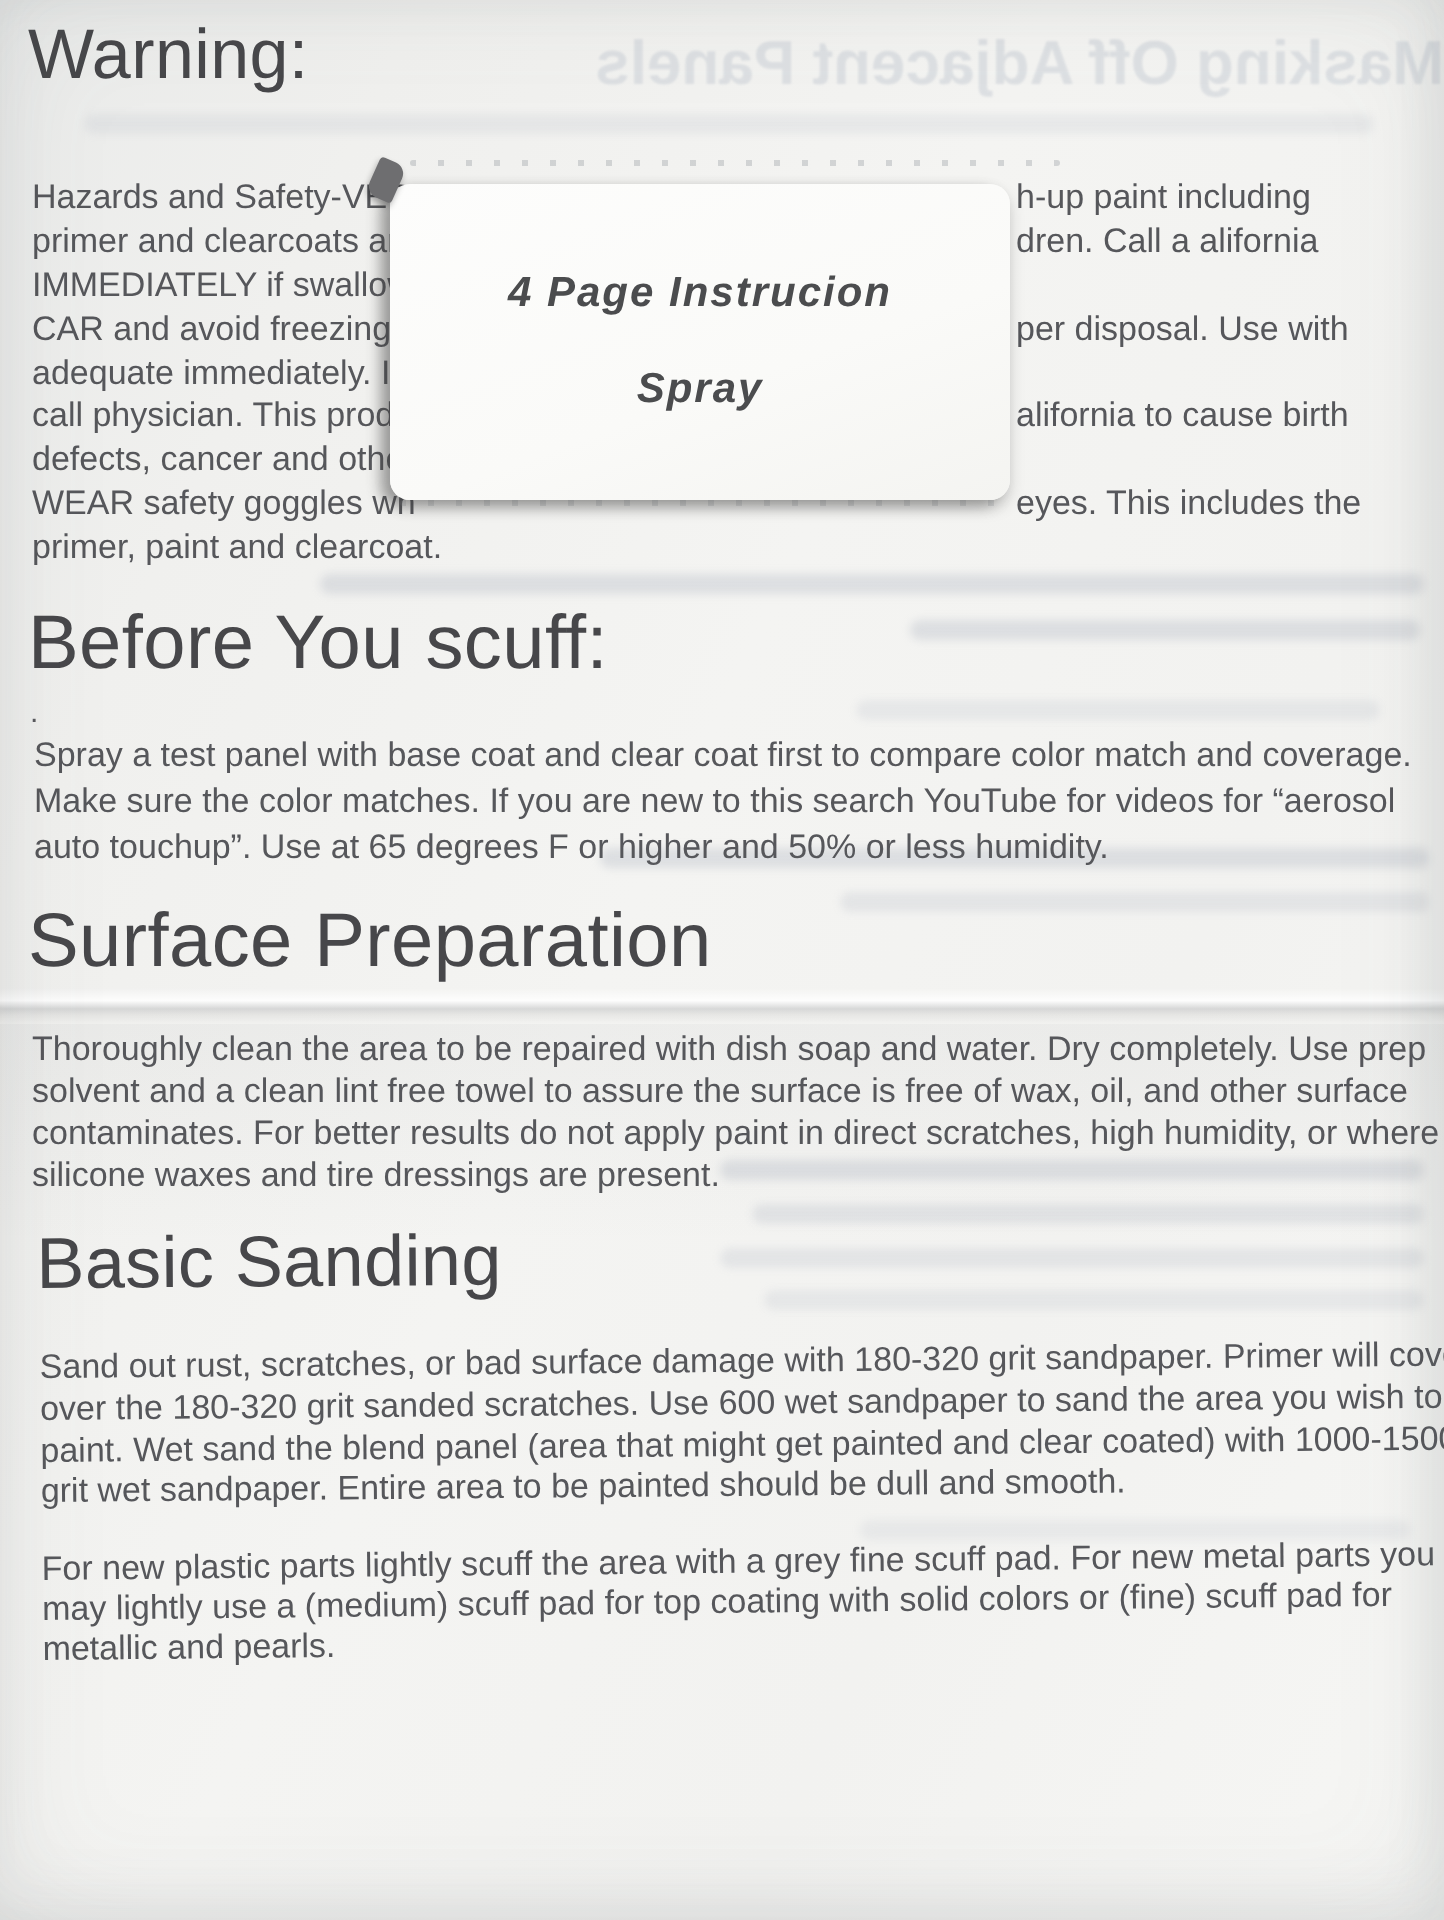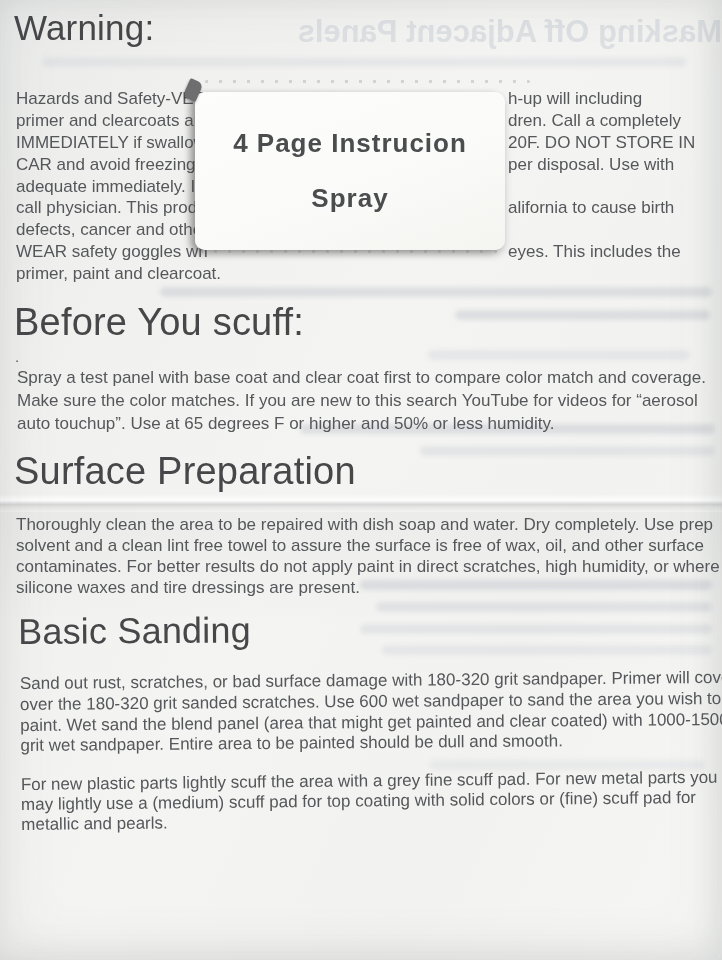--- a/index.html
+++ b/index.html
@@ -27,21 +27,21 @@
   .wr{position:absolute;left:508px;white-space:nowrap;}
   .wline{position:absolute;left:0;top:0;width:722px;height:22px;z-index:3;font-size:17px;color:#56575b;}
   
   .sticker{
     position:absolute;left:195px;top:92px;width:310px;height:158px;z-index:5;
     background:linear-gradient(160deg,#fdfdfc 0%,#fafaf8 60%,#f4f4f1 100%);
     border-radius:10px;
     box-shadow:-5px 3px 7px rgba(70,70,72,.45), 0 4px 8px rgba(0,0,0,.15);
     display:flex;flex-direction:column;align-items:center;justify-content:center;gap:24px;
   }
-  .sticker-line{font-size:26px;font-weight:bold;color:#4b4c4e;letter-spacing:1px;}
+  .sticker-line{font-size:21px;font-weight:bold;color:#4b4c4e;letter-spacing:1px;font-style:italic;}
   .curl{
     position:absolute;left:186px;top:80px;width:14px;height:20px;z-index:6;
     background:#6e6e70;border-radius:2px 6px 2px 6px;transform:rotate(24deg);
     box-shadow:0 2px 3px rgba(0,0,0,.3);
   }
   .perf{
     position:absolute;height:3px;z-index:4;border-radius:2px;opacity:.65;
     background:repeating-linear-gradient(90deg, rgba(140,146,152,.5) 0 3px, transparent 3px 14px);
   }
   .perf-top{left:205px;top:80px;width:325px;}
@@ -81,29 +81,28 @@
   <div class="ghost" style="left:430px;top:760px;width:275px;opacity:.5;"></div>
 
   <div class="crease"></div>
   <div class="tint-lower"></div>
 
   <div class="t h warning-h">Warning:</div>
 
   <div>
     <div class="wline" style="top:89px">
         <span class="wl">Hazards and Safety-VERY</span>
-        <span class="wr">h-up will including</span>
+        <span class="wr">h-up paint including</span>
       </div>
     <div class="wline" style="top:111px">
         <span class="wl">primer and clearcoats ar</span>
-        <span class="wr">dren. Call a completely</span>
+        <span class="wr">dren. Call a alifornia</span>
       </div>
     <div class="wline" style="top:133px">
         <span class="wl">IMMEDIATELY if swallow</span>
-        <span class="wr">20F. DO NOT STORE IN</span>
       </div>
     <div class="wline" style="top:155px">
         <span class="wl">CAR and avoid freezing.</span>
         <span class="wr">per disposal. Use with</span>
       </div>
     <div class="wline" style="top:177px">
         <span class="wl">adequate immediately. If</span>
       </div>
     <div class="wline" style="top:198px">
         <span class="wl">call physician. This produ</span>

